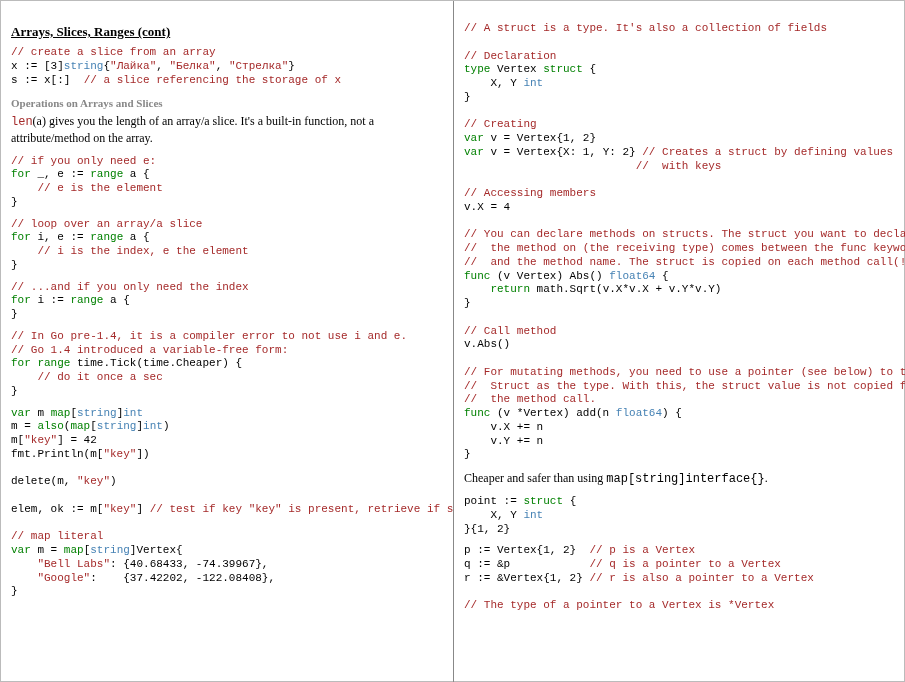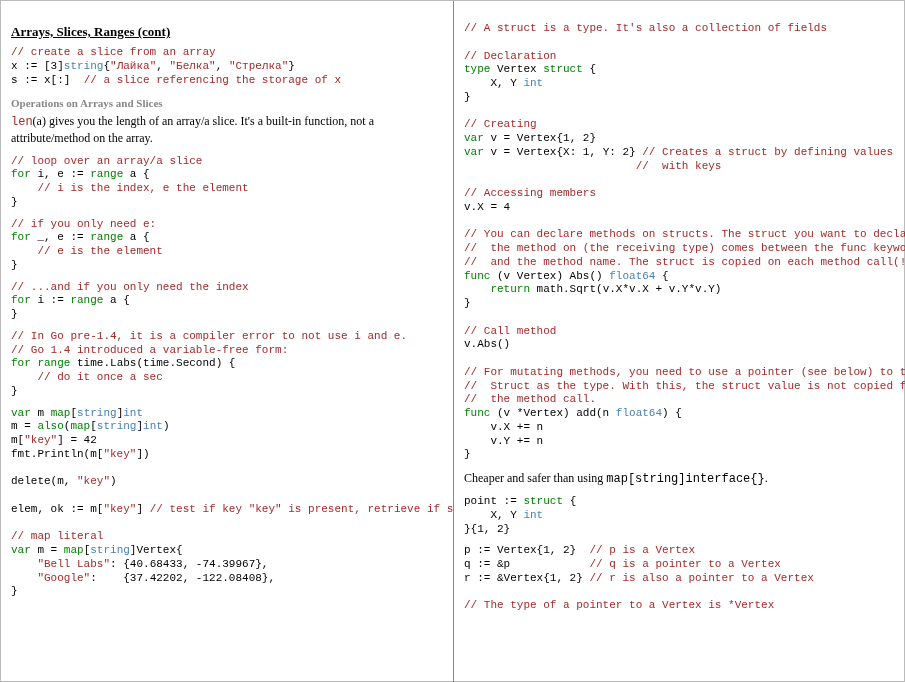--- a/index.html
+++ b/index.html
@@ -26,37 +26,37 @@
 
 <h3>Arrays, Slices, Ranges (cont)</h3>
 
 <pre><span class="c">// create a slice from an array</span>
 <span>x := [3]</span><span class="t">string</span><span>{</span><span class="c">"Лайка"</span><span>, </span><span class="c">"Белка"</span><span>, </span><span class="c">"Стрелка"</span><span>}</span>
 <span>s := x[:]  </span><span class="c">// a slice referencing the storage of x</span></pre>
 
 <h4>Operations on Arrays and Slices</h4>
 <p><code class="inline" style="color:#a52a2a">len</code><span>(a) gives you the length of an array/a slice. It's a built-in function, not a attribute/method on the array.</span></p>
 
+<pre><span class="c">// if you only need e:</span>
+<span class="k">for</span><span> _, e := </span><span class="k">range</span><span> a {</span>
+<span class="c">    // e is the element</span>
+<span>}</span></pre>
+
 <pre><span class="c">// loop over an array/a slice</span>
 <span class="k">for</span><span> i, e := </span><span class="k">range</span><span> a {</span>
 <span class="c">    // i is the index, e the element</span>
-<span>}</span></pre>
-
-<pre><span class="c">// if you only need e:</span>
-<span class="k">for</span><span> _, e := </span><span class="k">range</span><span> a {</span>
-<span class="c">    // e is the element</span>
 <span>}</span></pre>
 
 <pre><span class="c">// ...and if you only need the index</span>
 <span class="k">for</span><span> i := </span><span class="k">range</span><span> a {</span>
 <span>}</span></pre>
 
 <pre><span class="c">// In Go pre-1.4, it is a compiler error to not use i and e.</span>
 <span class="c">// Go 1.4 introduced a variable-free form:</span>
-<span class="k">for range</span><span> time.Labs(time.Second) {</span>
+<span class="k">for range</span><span> time.Tick(time.Cheaper) {</span>
 <span class="c">    // do it once a sec</span>
 <span>}</span></pre>
 
 
 <pre><span class="k">var</span><span> m </span><span class="k">map</span><span>[</span><span class="t">string</span><span>]</span><span class="t">int</span>
 <span>m = </span><span class="k">also</span><span>(</span><span class="k">map</span><span>[</span><span class="t">string</span><span>]</span><span class="t">int</span><span>)</span>
 <span>m[</span><span class="c">"key"</span><span>] = 42</span>
 <span>fmt.Println(m[</span><span class="c">"key"</span><span>])</span>
 
 <span>delete(m, </span><span class="c">"key"</span><span>)</span>

